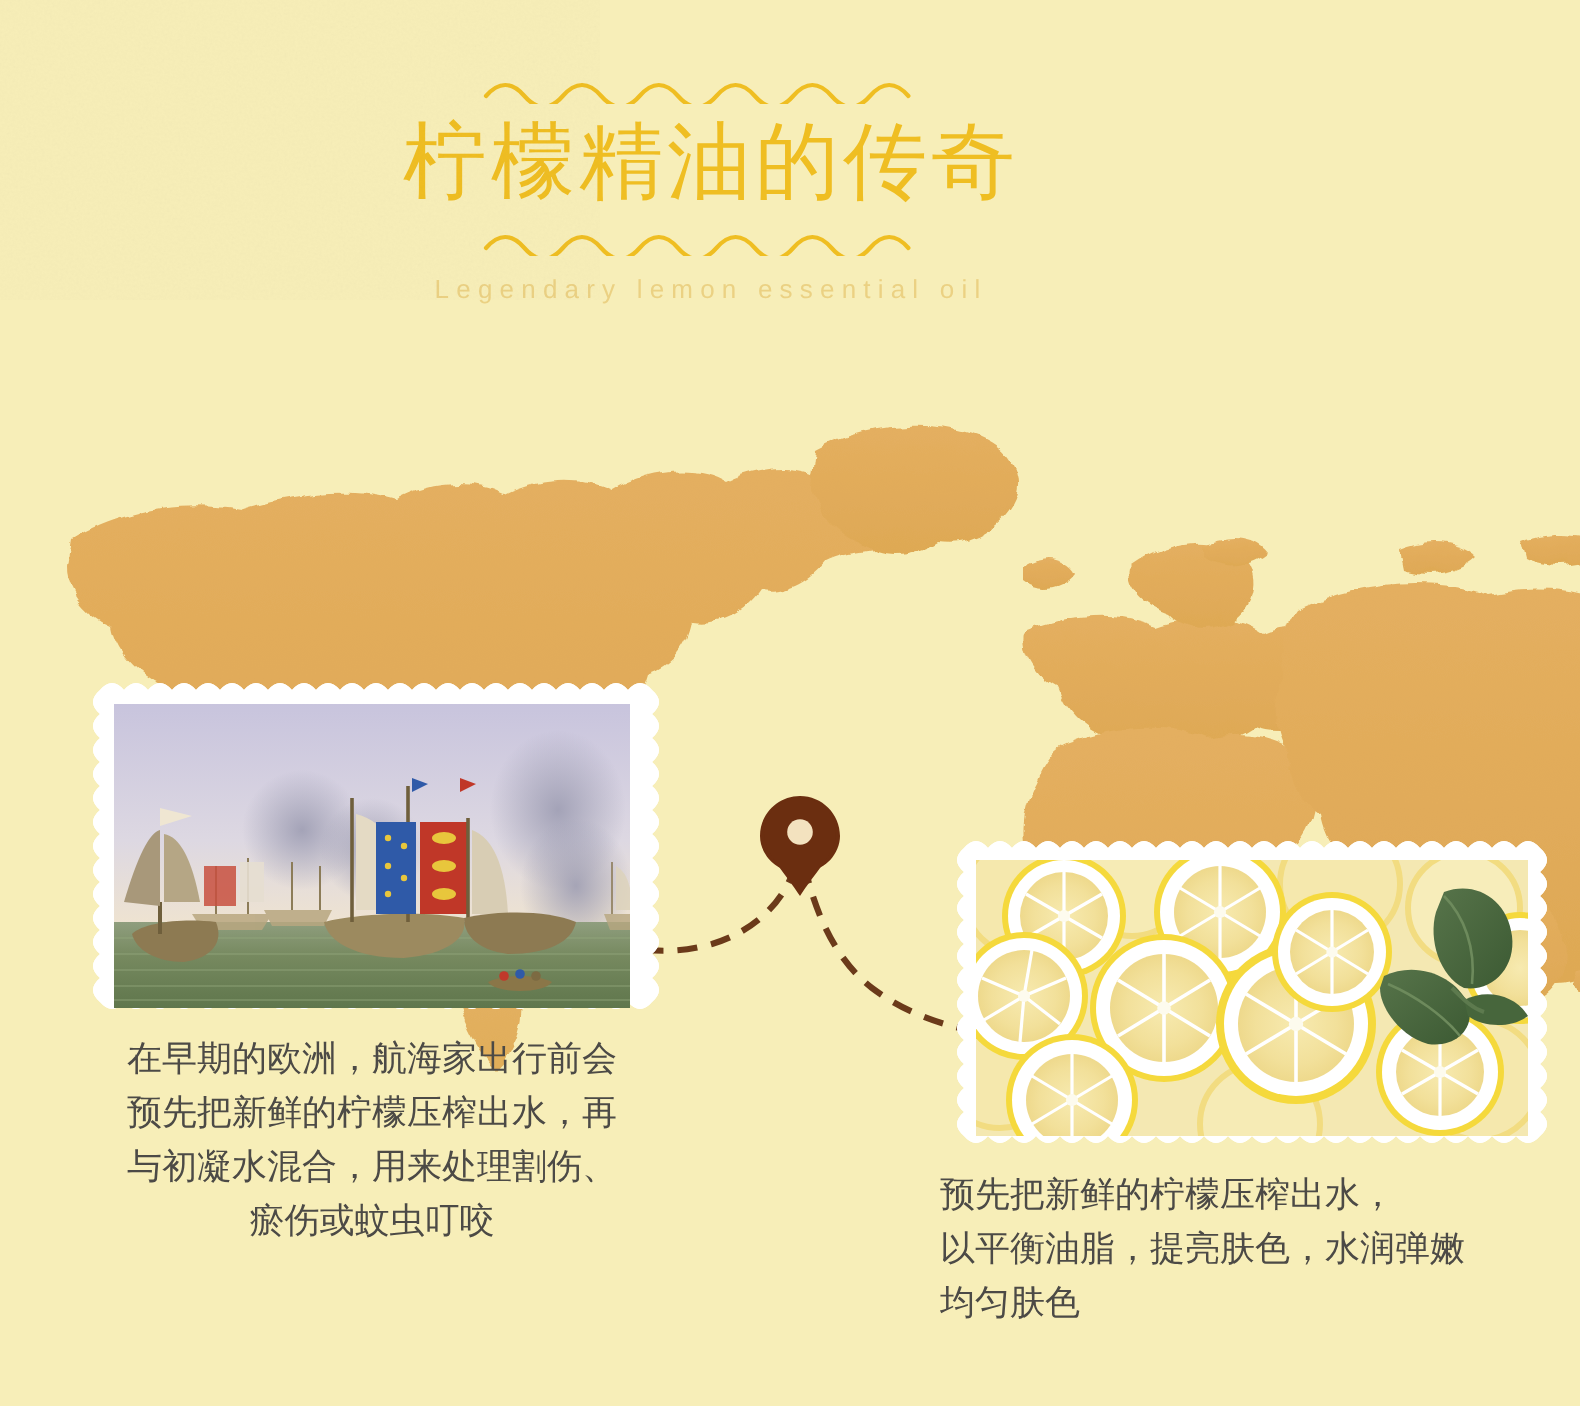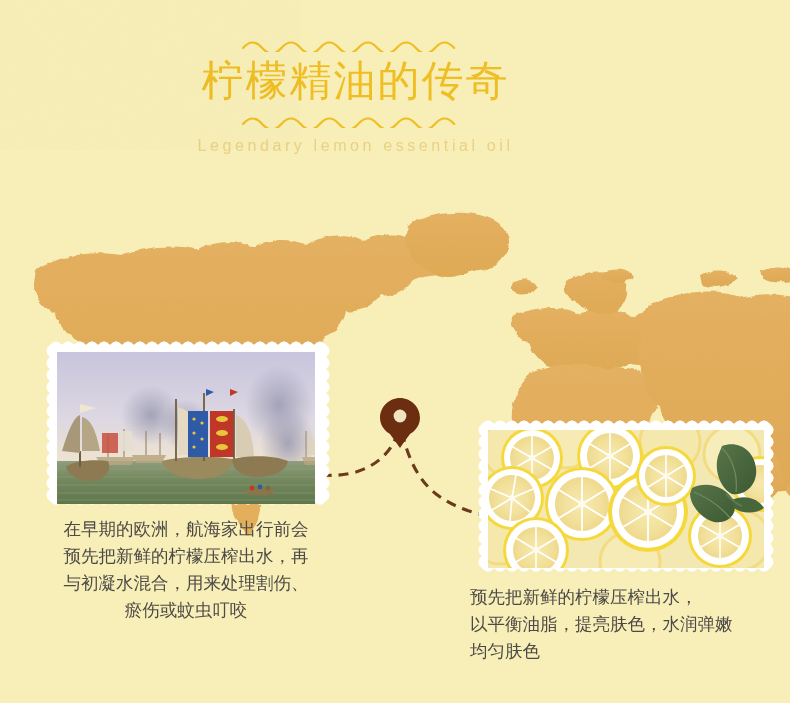--- a/index.html
+++ b/index.html
@@ -21,21 +21,21 @@
   .header{position:absolute;left:0;top:0;width:711px;text-align:center;z-index:20;}
   .wave{display:block;margin:0 auto;}
   .wave-top{margin-top:36px;}
   .wave-bottom{margin-top:4px;}
   .main-title{
     margin:2px auto 0;color:#efbe22;font-size:42px;line-height:54px;
     letter-spacing:2px;font-weight:400;
     font-family:"DejaVu Sans","Liberation Sans",sans-serif;
   }
   .sub-title{
-    margin-top:9px;color:#ebd183;font-size:16px;letter-spacing:3.6px;
+    margin-top:9px;color:#ebd183;font-size:13px;letter-spacing:3.6px;
     font-weight:400;
   }
 
   
   .world-map{position:absolute;left:0;top:155px;width:790px;height:430px;z-index:2;opacity:.95;}
 
   
   .route-layer{position:absolute;left:0;top:0;width:790px;height:703px;z-index:6;}
 
   

